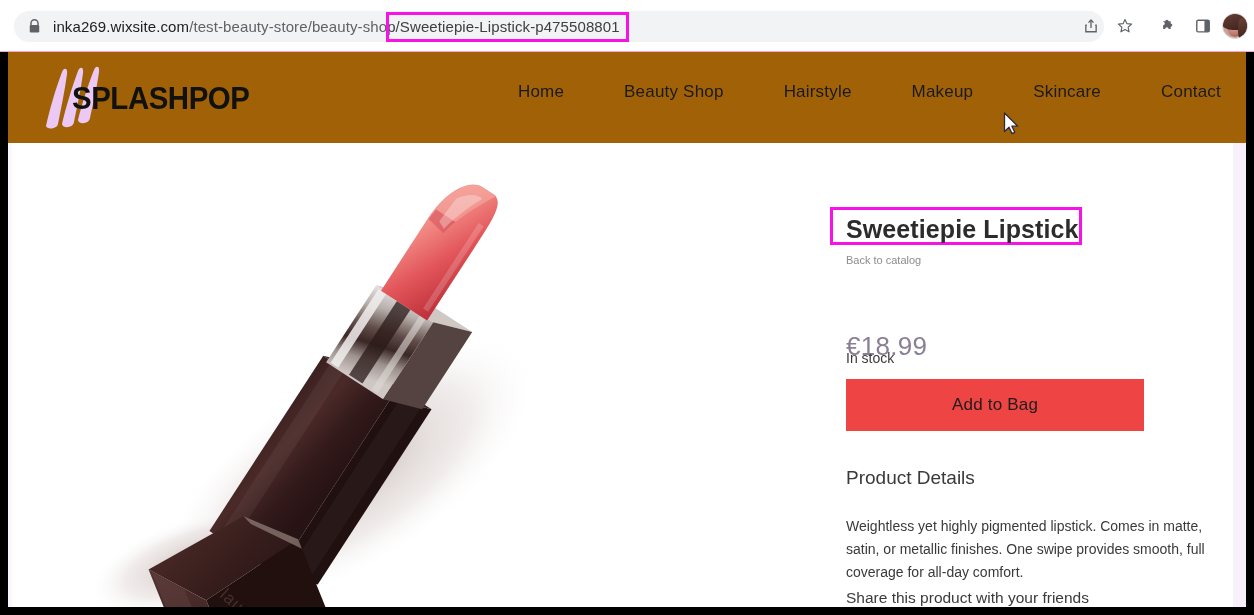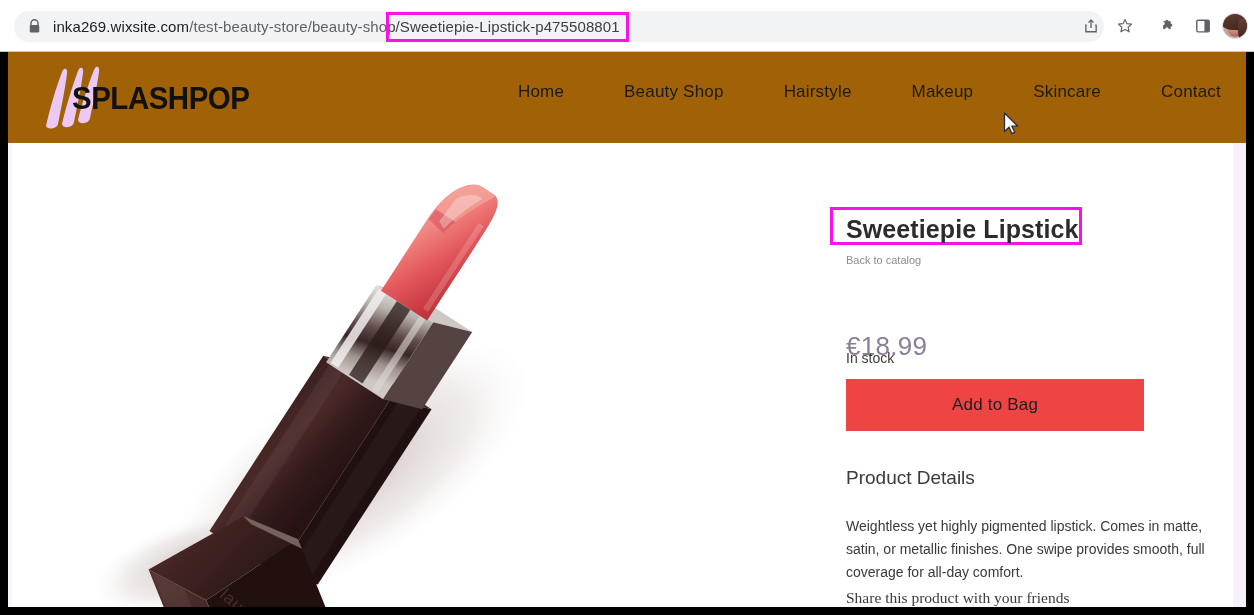--- a/index.html
+++ b/index.html
@@ -191,21 +191,21 @@
     position: absolute; left: 8px; top: 324px;
     font-size: 19px; color: #3a3a3a;
   }
   .details-body {
     position: absolute; left: 8px; top: 348px;
     width: 372px;
     font-size: 14px; color: #3a3a3a; line-height: 23px; margin-top: 24px;
   }
   .share-head {
     position: absolute; left: 8px; top: 446px;
-    font-size: 15.5px; color: #3a3a3a; font-family: Liberation Serif, serif;
+    font-size: 15.5px; color: #3a3a3a;
   }
   .sicon { width: 16px; height: 16px; flex: none; }
 
   
   .cursor {
     position: absolute; left: 1003px; top: 112px;
     width: 17px; height: 24px;
     pointer-events: none;
   }
 </style>

